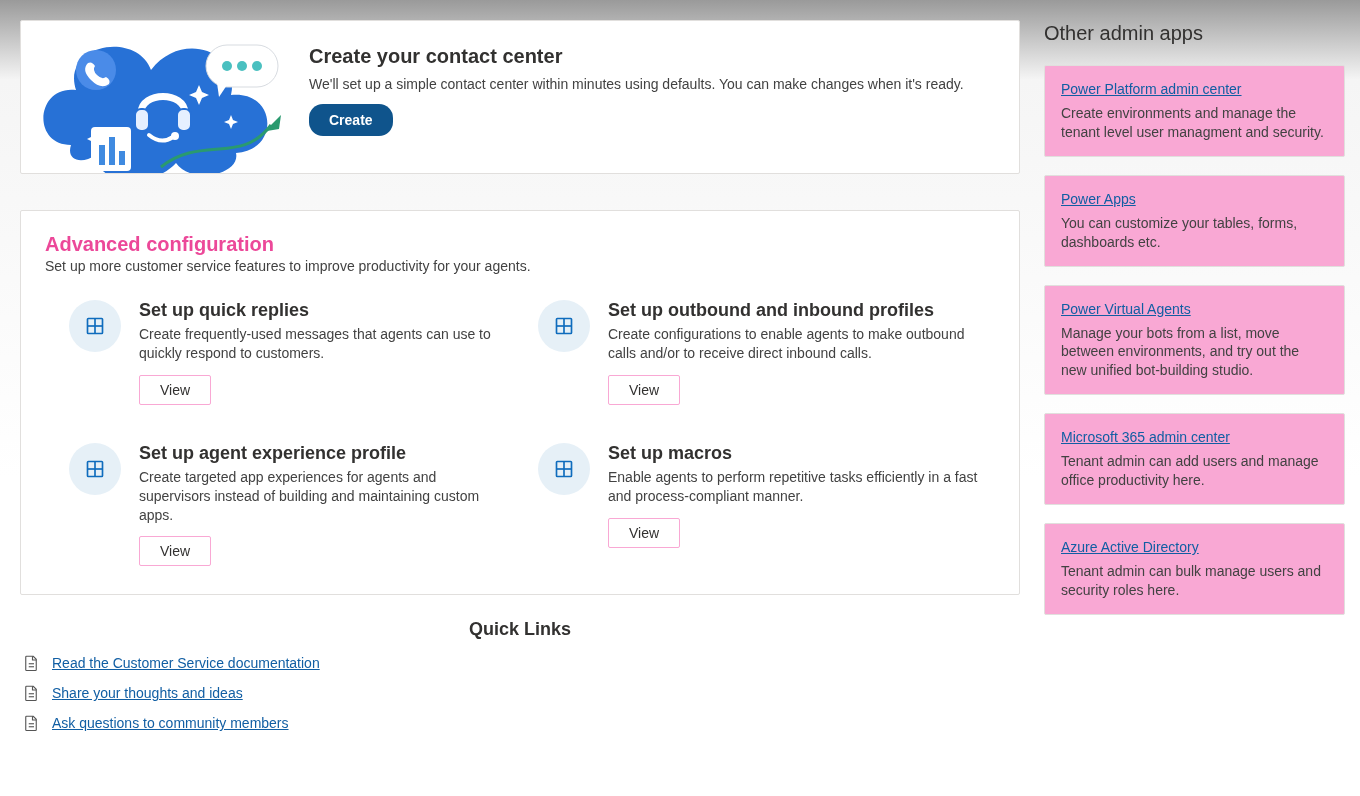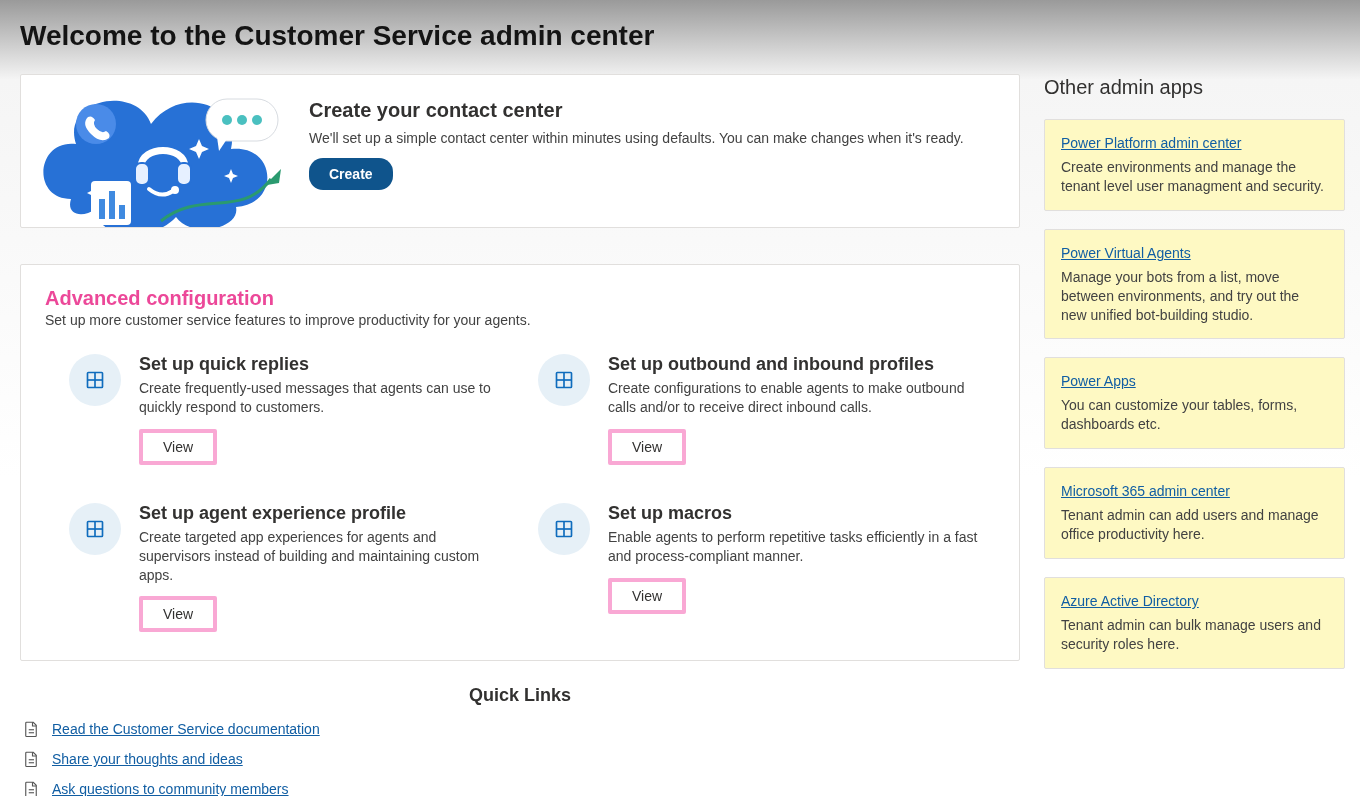--- a/index.html
+++ b/index.html
@@ -118,35 +118,35 @@
   }
   .feat-body p {
     font-size:14px;
     color:#424242;
     margin-bottom:12px;
     max-width:370px;
     line-height:1.35;
   }
   .btn-outline {
     background:#ffffff;
-    border:4px solid #f9a8d4;
+    border:1px solid #f9a8d4;
     color:#323130;
     font-size:14px;
     padding:6px 20px;
     border-radius:2px;
     cursor:pointer;
   }
   
   .side-col h2 {
     font-size:20px;
     font-weight:400;
     margin-bottom:20px;
   }
   .app-card {
-    background:#fef9c3;
+    background:#f9a8d4;
     border:1px solid #e1dfdd;
     border-radius:2px;
     padding:14px 16px;
     margin-bottom:18px;
   }
   .app-card a {
     color:#115ea3;
     text-decoration:underline;
     font-size:14px;
     cursor:pointer;
@@ -188,21 +188,20 @@
   .blob {
     position:absolute;
     left:20px; top:14px;
     width:240px; height:140px;
   }
 </style>
 </head>
 <body>
 
 <div class="page">
-  <h1 class="page-title">Welcome to the Customer Service admin center</h1>
 
   <div class="layout">
     <div class="main-col">
 
       <div class="card hero">
         <div class="hero-illustration">
           <svg class="blob" viewBox="0 0 240 140">
 
             <path d="M30 110 C-10 110 -5 50 35 55 C20 10 95 -5 110 35 C140 -5 200 15 190 60 C235 55 240 115 195 118 C200 140 150 150 135 128 C110 155 55 150 55 120 C40 130 25 125 30 110 Z" fill="#2771d6"></path>
 
@@ -351,26 +350,26 @@
     </div>
 
     <div class="side-col">
       <h2>Other admin apps</h2>
 
       <div class="app-card">
         <a>Power Platform admin center</a>
         <p>Create environments and manage the tenant level user managment and security.</p>
       </div>
       <div class="app-card">
+        <a>Power Apps</a>
+        <p>You can customize your tables, forms, dashboards etc.</p>
+      </div>
+      <div class="app-card">
         <a>Power Virtual Agents</a>
         <p>Manage your bots from a list, move between environments, and try out the new unified bot-building studio.</p>
-      </div>
-      <div class="app-card">
-        <a>Power Apps</a>
-        <p>You can customize your tables, forms, dashboards etc.</p>
       </div>
       <div class="app-card">
         <a>Microsoft 365 admin center</a>
         <p>Tenant admin can add users and manage office productivity here.</p>
       </div>
       <div class="app-card">
         <a>Azure Active Directory</a>
         <p>Tenant admin can bulk manage users and security roles here.</p>
       </div>
     </div>

